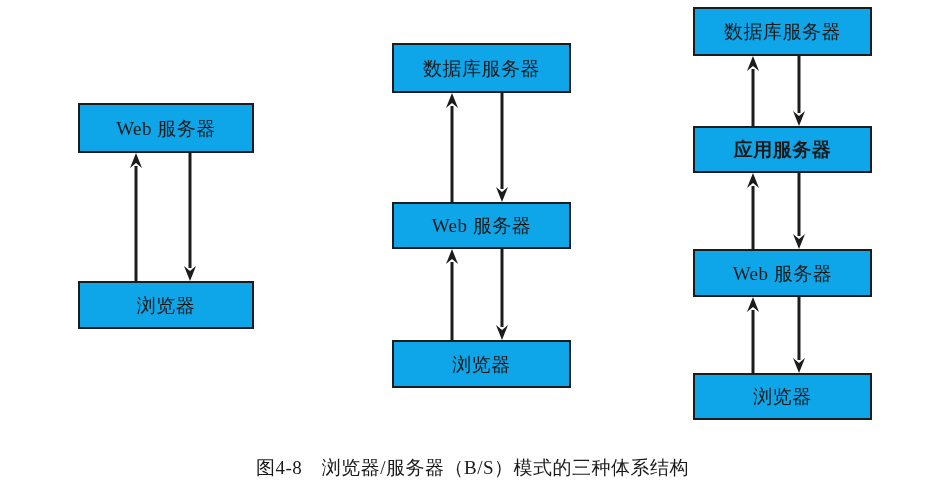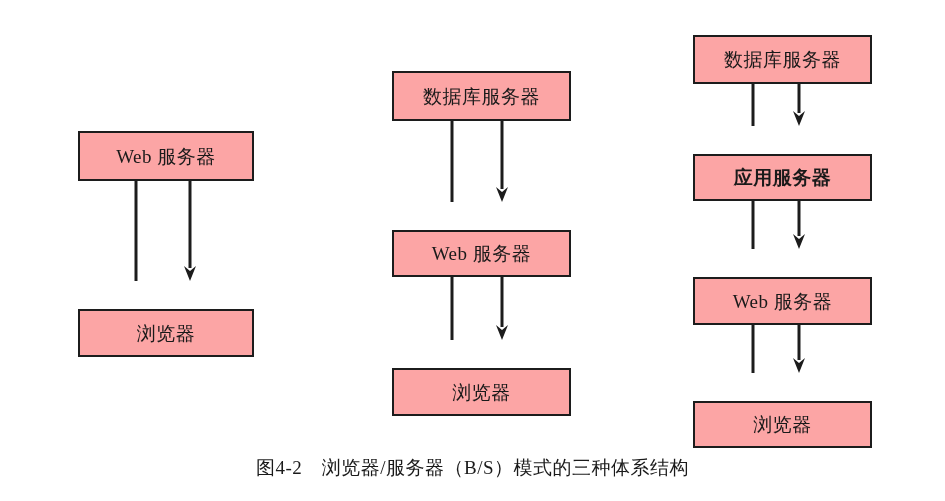--- a/index.html
+++ b/index.html
@@ -25,27 +25,26 @@
     position: absolute;
     left: 0;
     top: 0;
     width: 945px;
     height: 501px;
   }
 
   .node-box {
     position: absolute;
     box-sizing: border-box;
-    background: #fca5a5;
+    background: #0ea5e9;
     border: 2.5px solid #1c1c1c;
     display: flex;
     align-items: center;
     justify-content: center;
     z-index: 2;
-    margin-top: 28px;
   }
 
   .node-label {
     font-size: 19px;
     line-height: 1;
     letter-spacing: 0.5px;
     white-space: nowrap;
     color: #1a1a1a;
   }
 
@@ -140,15 +139,15 @@
         <span class="node-label">应用服务器</span>
       </div>
       <div class="node-box" style="left: 693px; top: 249px; width: 179px; height: 48px;">
         <span class="node-label">Web 服务器</span>
       </div>
       <div class="node-box" style="left: 693px; top: 373px; width: 179px; height: 47px;">
         <span class="node-label">浏览器</span>
       </div>
     </div>
 
-  <div class="figure-caption">图4-2　浏览器/服务器（B/S）模式的三种体系结构</div>
+  <div class="figure-caption">图4-8　浏览器/服务器（B/S）模式的三种体系结构</div>
 
 </div>
 
 </body></html>

